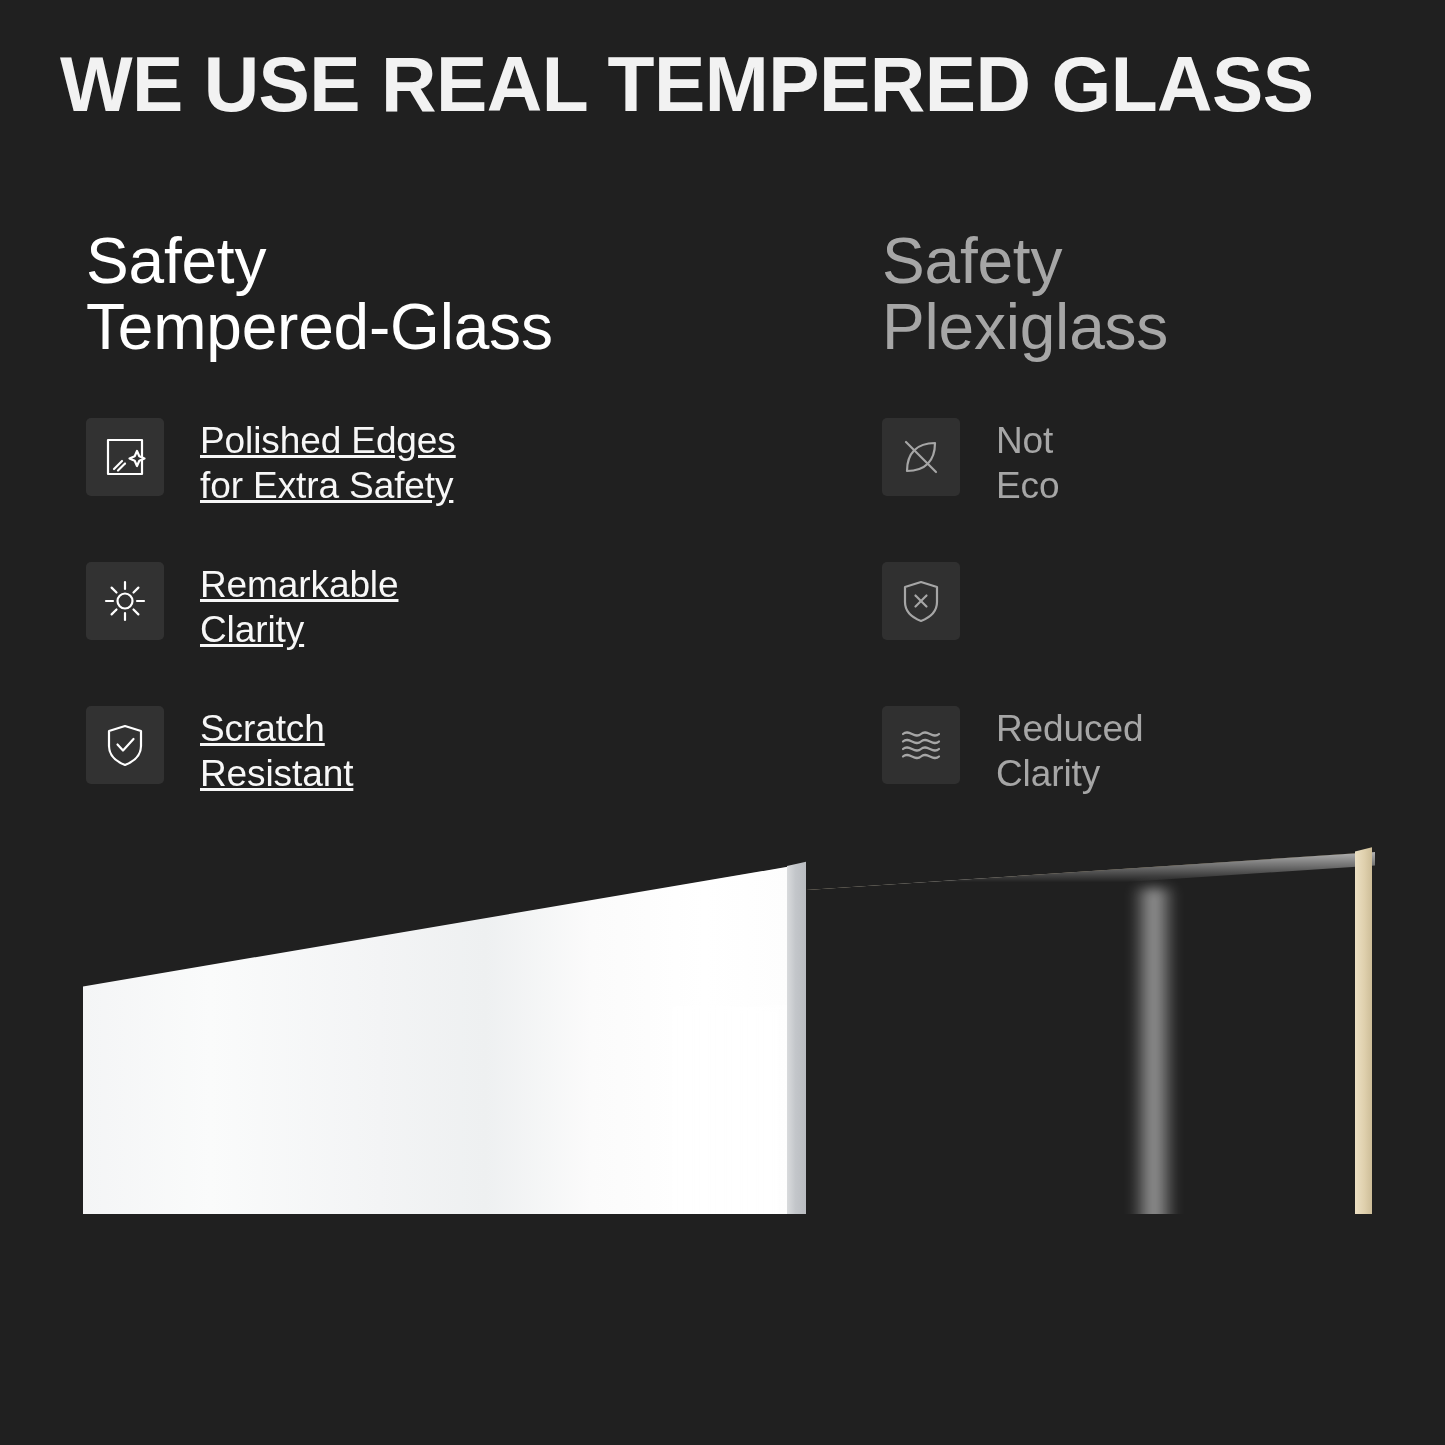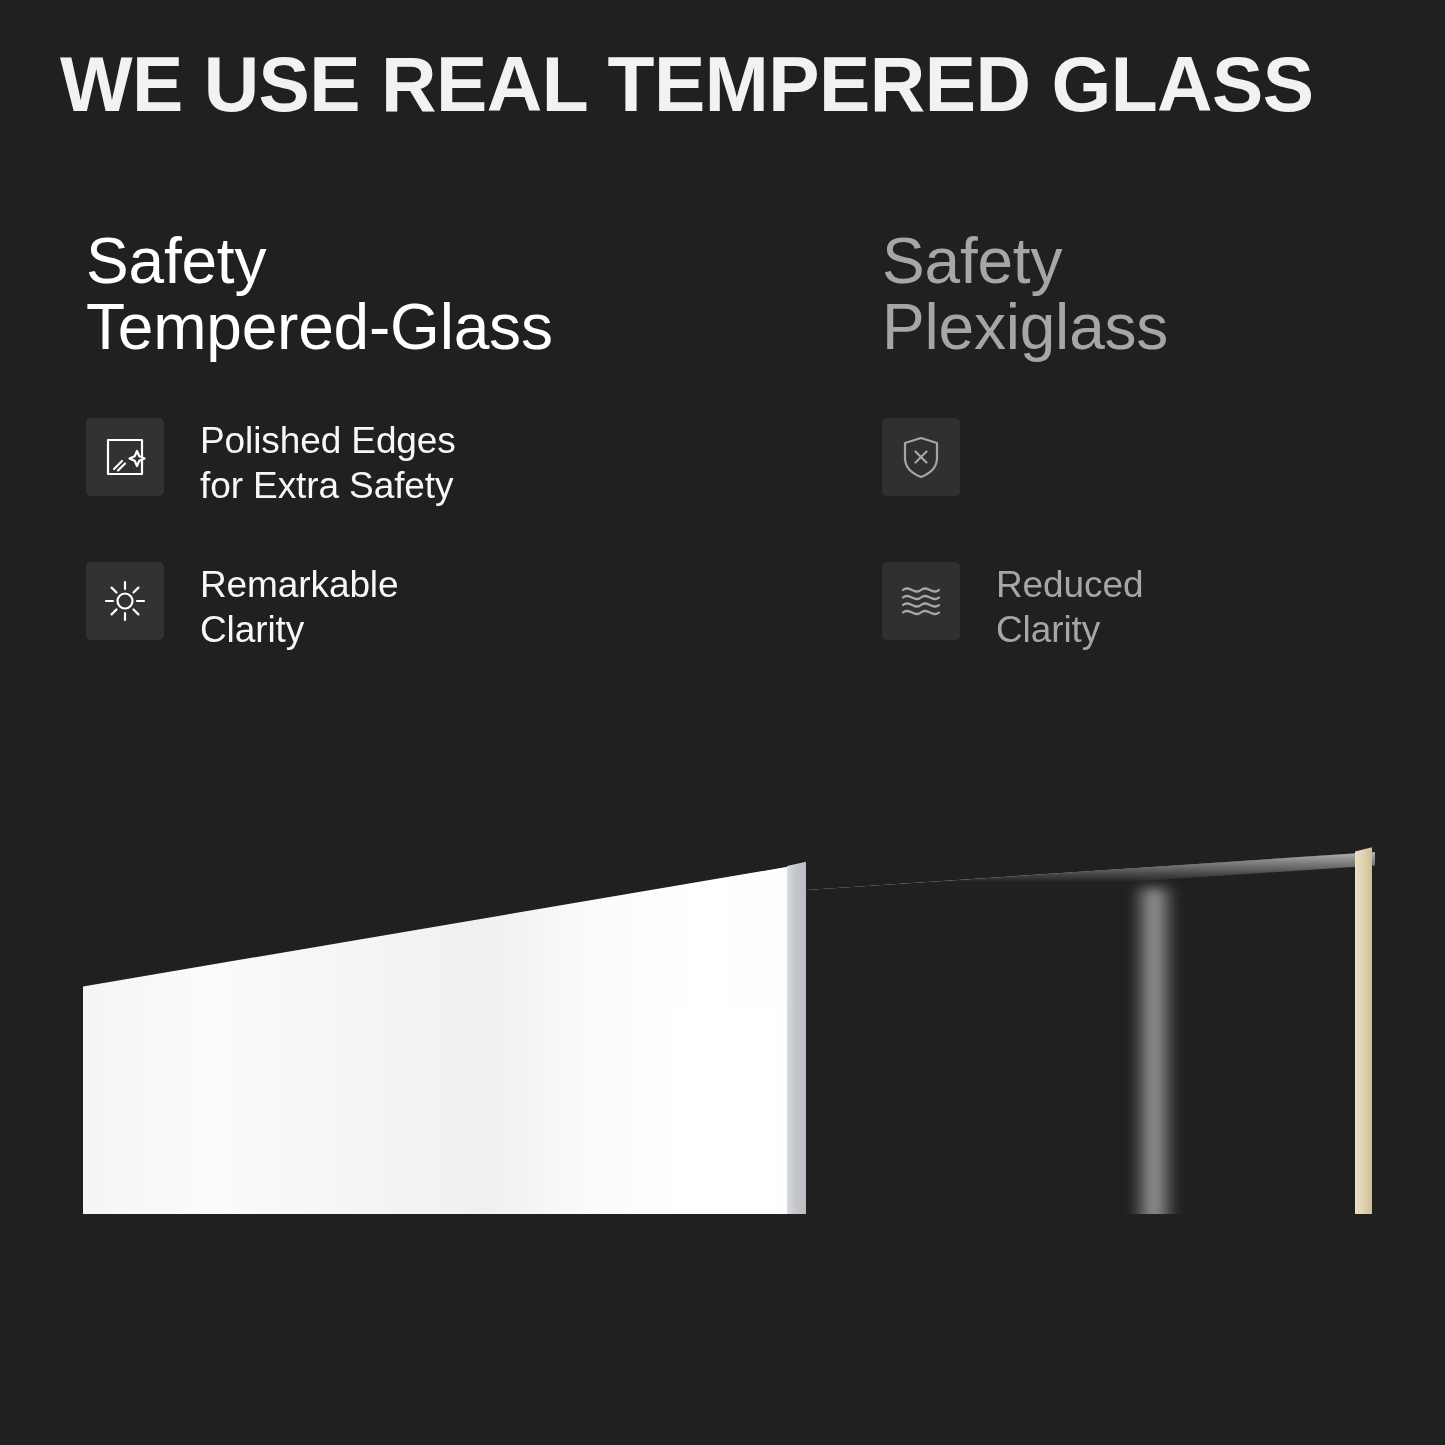--- a/index.html
+++ b/index.html
@@ -88,21 +88,21 @@
 
   .feature-label {
     margin-left: 36px;
     font-size: 37px;
     line-height: 45px;
     font-weight: 300;
     letter-spacing: -0.1px;
     white-space: pre-line;
     padding-top: 2px;
   }
-  .col-left  .feature-label { color: #f7f7f7; }
+  .col-left  .feature-label { color: #f7f7f7; text-decoration: underline; }
   .col-right .feature-label { color: #a6a6a6; }
 
   
   .panels {
     position: absolute;
     left: 0;
     top: 840px;
     width: 1445px;
     height: 605px;
     overflow: hidden;
@@ -262,30 +262,50 @@
               <path d="M10.6 10.6 L15.5 15.5"></path>
               <path d="M32.5 32.5 L37.4 37.4"></path>
               <path d="M37.4 10.6 L32.5 15.5"></path>
               <path d="M15.5 32.5 L10.6 37.4"></path>
             </svg>
           </span>
           <span class="feature-label">Remarkable
 Clarity</span>
         </div>
 
+        <div class="feature">
+          <span class="icon-tile">
+            <svg width="48" height="48" viewBox="0 0 48 48" fill="none" stroke="#ffffff" stroke-width="2.2" stroke-linecap="round" stroke-linejoin="round">
+              <path d="M24 5 L40 10 V25 C40 34 33 40.5 24 44 C15 40.5 8 34 8 25 V10 Z"></path>
+              <path d="M16.5 23.5 L22 29.5 L32.5 18"></path>
+            </svg>
+          </span>
+          <span class="feature-label">Scratch
+Resistant</span>
+        </div>
 
       </div>
     </div>
 
     <div class="col col-right">
       <div class="col-title">Safety
 Plexiglass</div>
 
       <div class="features">
 
+        <div class="feature">
+          <span class="icon-tile">
+            <svg width="48" height="48" viewBox="0 0 48 48" fill="none" stroke="#a6a6a6" stroke-width="2.2" stroke-linecap="round" stroke-linejoin="round">
+              <path d="M10 38 C10 20 20 10 38 10 C38 28 28 38 10 38 Z"></path>
+              <path d="M9 9 L39 39"></path>
+            </svg>
+          </span>
+          <span class="feature-label">Not
+Eco</span>
+        </div>
 
         <div class="feature">
           <span class="icon-tile">
             <svg width="48" height="48" viewBox="0 0 48 48" fill="none" stroke="#a6a6a6" stroke-width="2.2" stroke-linecap="round" stroke-linejoin="round">
               <path d="M24 5 L40 10 V25 C40 34 33 40.5 24 44 C15 40.5 8 34 8 25 V10 Z"></path>
               <path d="M18.5 18.5 L29.5 29.5"></path>
               <path d="M29.5 18.5 L18.5 29.5"></path>
             </svg>
           </span>
         </div>

